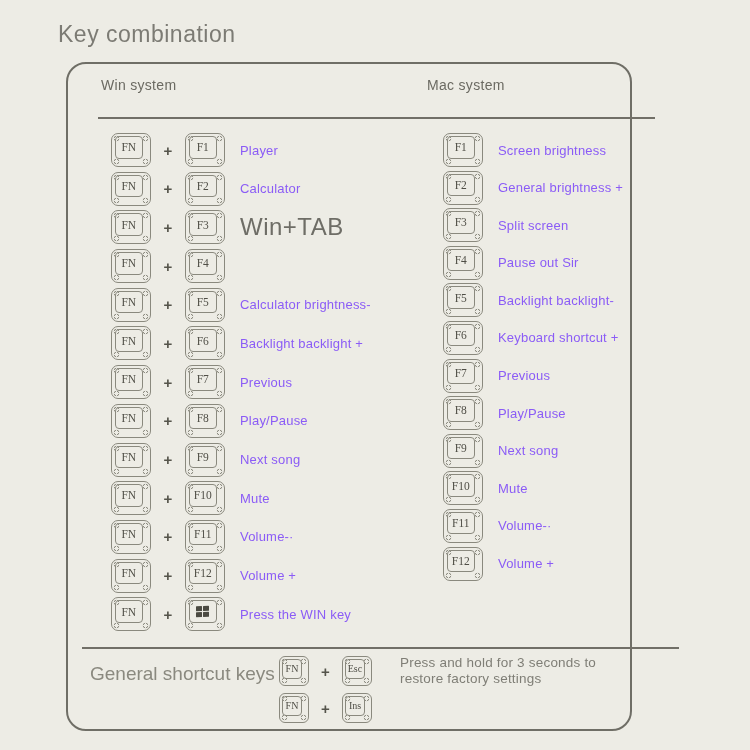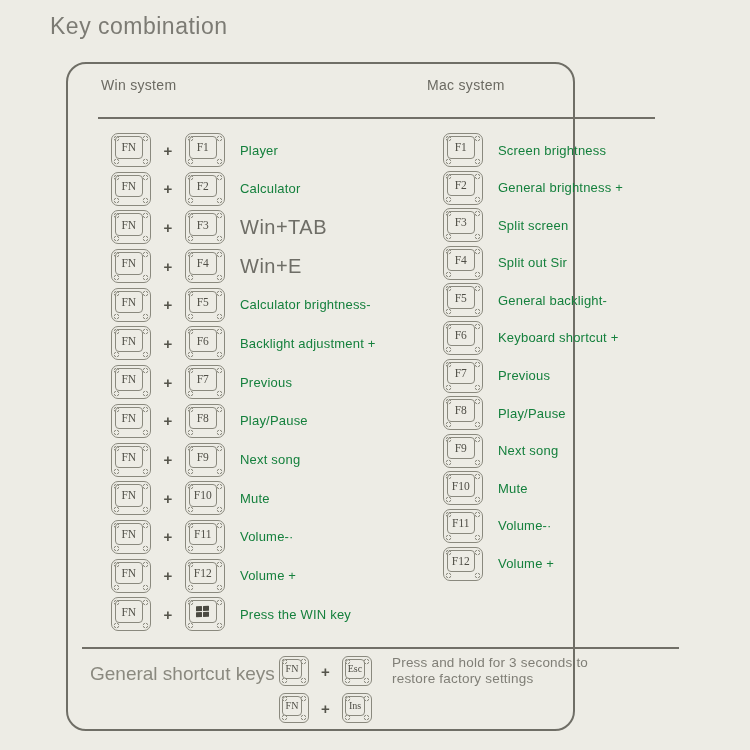--- a/index.html
+++ b/index.html
@@ -6,25 +6,25 @@
   body{
     width:750px;height:750px;
     background:#edece5;
     font-family:"Liberation Sans", sans-serif;
     position:relative;
     overflow:hidden;
   }
   .page-title{
     position:absolute;left:50px;top:13px;
     font-size:23px;font-weight:400;color:#7c7b74;
-    letter-spacing:.5px;margin:0;
+    letter-spacing:.5px;margin:8px;
   }
   .panel{
     position:absolute;left:66px;top:62px;
-    width:509px;height:669px;
+    width:566px;height:669px;
     border:2px solid #6f6e66;border-radius:20px;
     box-sizing:border-box;
   }
   .col-header{
     position:absolute;top:13px;
     font-size:14px;color:#6b6a62;letter-spacing:.3px;
   }
   .col-header.win{left:33px;}
   .col-header.mac{left:359px;}
   .divider{position:absolute;background:#716f67;height:2px;}
@@ -70,29 +70,29 @@
   .keycap.small::before{left:2px;top:1.5px;right:6px;bottom:6.5px;}
   .keycap.small .cap-label{left:2px;top:1.5px;right:6px;bottom:6.5px;font-size:10px;}
 
   .plus{
     width:34px;text-align:center;flex:0 0 auto;
     font-size:15px;font-weight:700;color:#55544b;
   }
   .general-rows .plus{width:33px;}
 
   .row-label{
-    margin-left:15px;font-size:13px;color:#15803d;letter-spacing:.2px;
+    margin-left:15px;font-size:13px;color:#8b5cf6;letter-spacing:.2px;
     white-space:nowrap;
   }
   .mac-rows .row-label{}
   .row-label.big{
-    font-size:20px;color:#6e6d66;letter-spacing:.5px;margin-left:15px;
+    font-size:24px;color:#6e6d66;letter-spacing:.5px;margin-left:15px;
   }
   .general-rows .row-label{
-    margin-left:20px;font-size:13.5px;color:#7f7e76;
+    margin-left:28px;font-size:13.5px;color:#7f7e76;
     white-space:normal;width:225px;line-height:1.18;
   }
 
   
   .winlogo{
     display:grid;grid-template-columns:5.5px 6px;grid-template-rows:4.5px 5px;
     gap:1.5px;transform:skewY(-3deg);
   }
   .winlogo i{background:#4b4a42;border-radius:.5px;}
 </style>
@@ -138,41 +138,40 @@
         <span class="row-label big">Win+TAB</span>
       </div>
       <div class="row">
         <span class="keycap">
           <span class="cap-label">FN</span>
         </span>
         <span class="plus">+</span>
         <span class="keycap">
           <span class="cap-label">F4</span>
         </span>
-        <span class="row-label big">Win+E</span>
       </div>
       <div class="row">
         <span class="keycap">
           <span class="cap-label">FN</span>
         </span>
         <span class="plus">+</span>
         <span class="keycap">
           <span class="cap-label">F5</span>
         </span>
         <span class="row-label">Calculator brightness-</span>
       </div>
       <div class="row">
         <span class="keycap">
           <span class="cap-label">FN</span>
         </span>
         <span class="plus">+</span>
         <span class="keycap">
           <span class="cap-label">F6</span>
         </span>
-        <span class="row-label">Backlight adjustment +</span>
+        <span class="row-label">Backlight backlight +</span>
       </div>
       <div class="row">
         <span class="keycap">
           <span class="cap-label">FN</span>
         </span>
         <span class="plus">+</span>
         <span class="keycap">
           <span class="cap-label">F7</span>
         </span>
         <span class="row-label">Previous</span>
@@ -261,27 +260,27 @@
       <div class="row">
         <span class="keycap">
           <span class="cap-label">F3</span>
         </span>
         <span class="row-label">Split screen</span>
       </div>
       <div class="row">
         <span class="keycap">
           <span class="cap-label">F4</span>
         </span>
-        <span class="row-label">Split out Sir</span>
+        <span class="row-label">Pause out Sir</span>
       </div>
       <div class="row">
         <span class="keycap">
           <span class="cap-label">F5</span>
         </span>
-        <span class="row-label">General backlight-</span>
+        <span class="row-label">Backlight backlight-</span>
       </div>
       <div class="row">
         <span class="keycap">
           <span class="cap-label">F6</span>
         </span>
         <span class="row-label">Keyboard shortcut +</span>
       </div>
       <div class="row">
         <span class="keycap">
           <span class="cap-label">F7</span>

